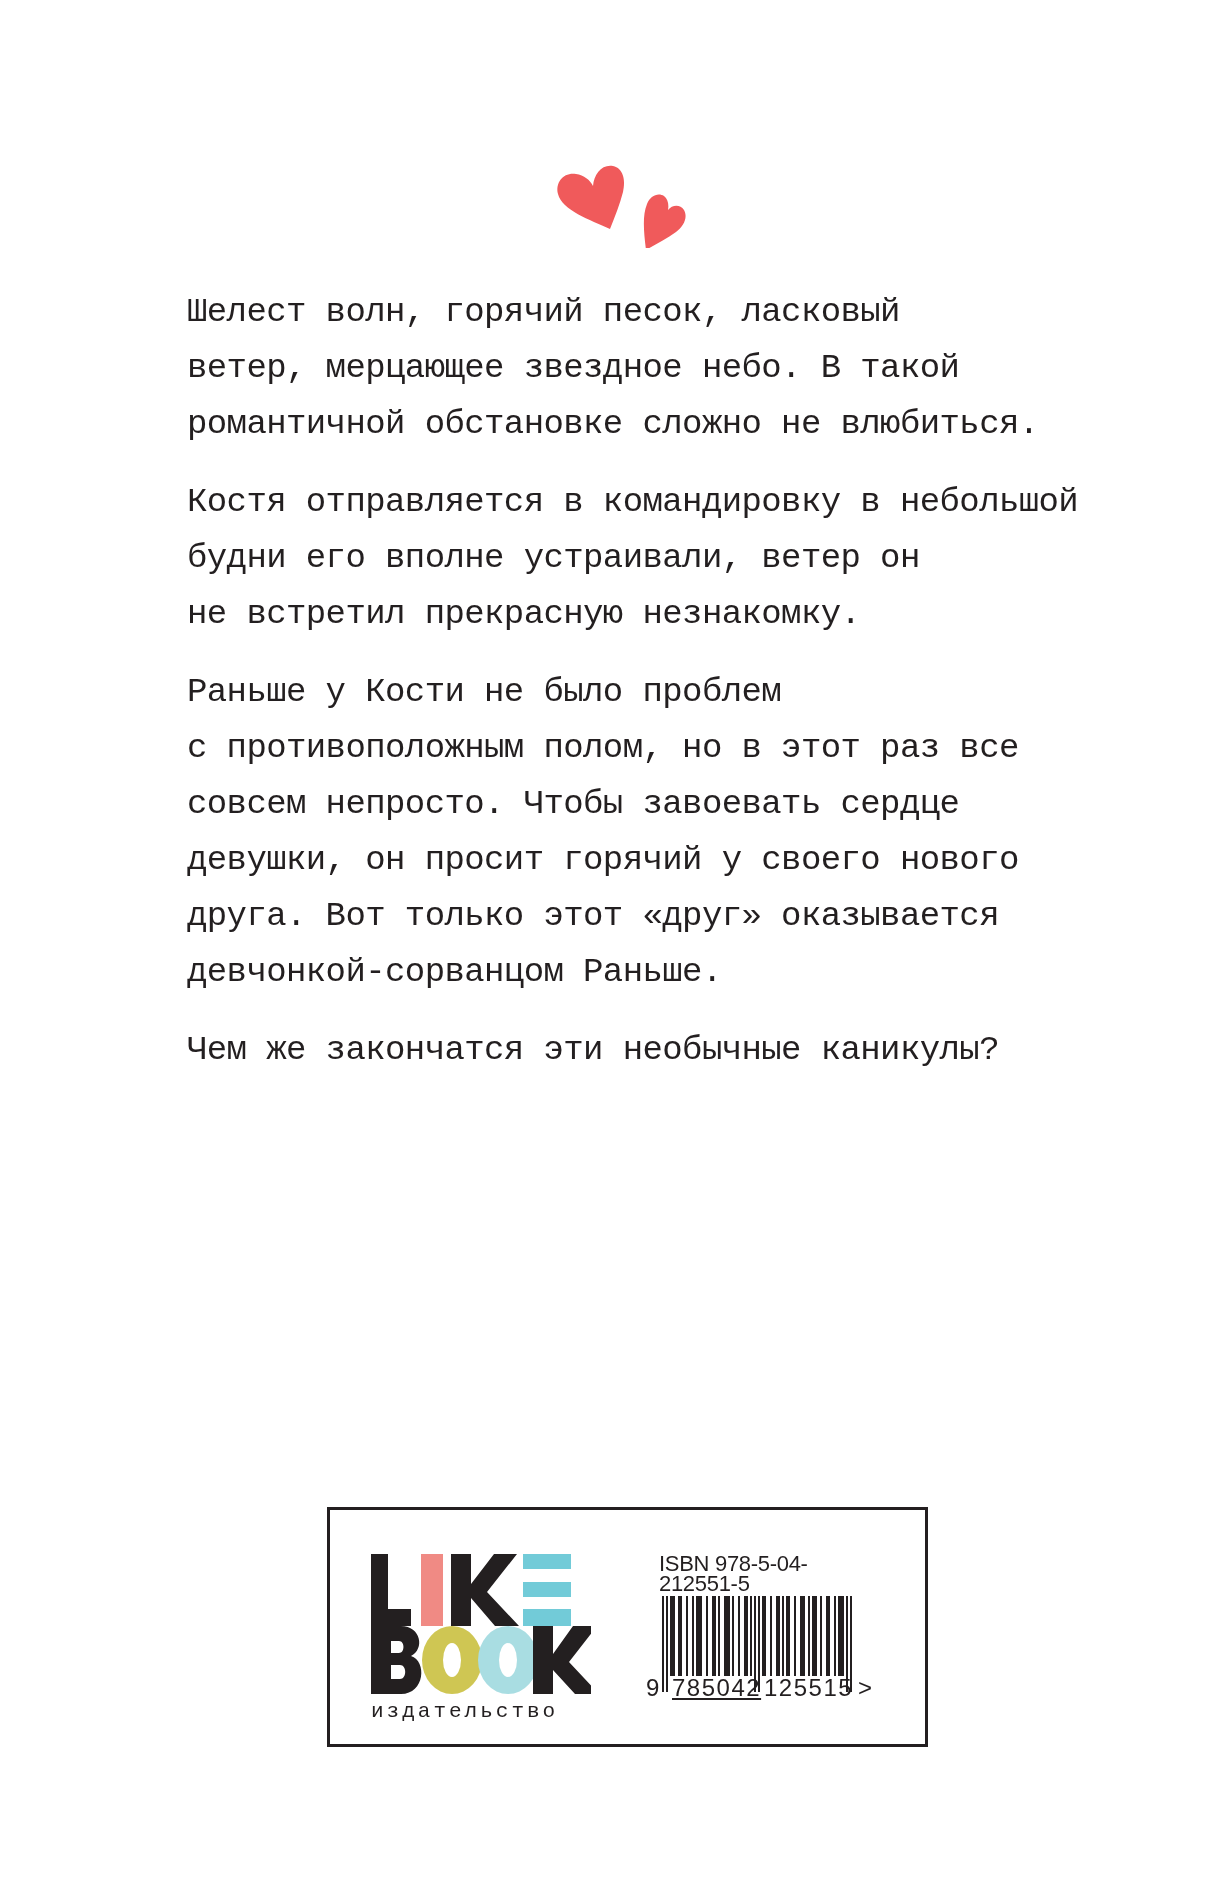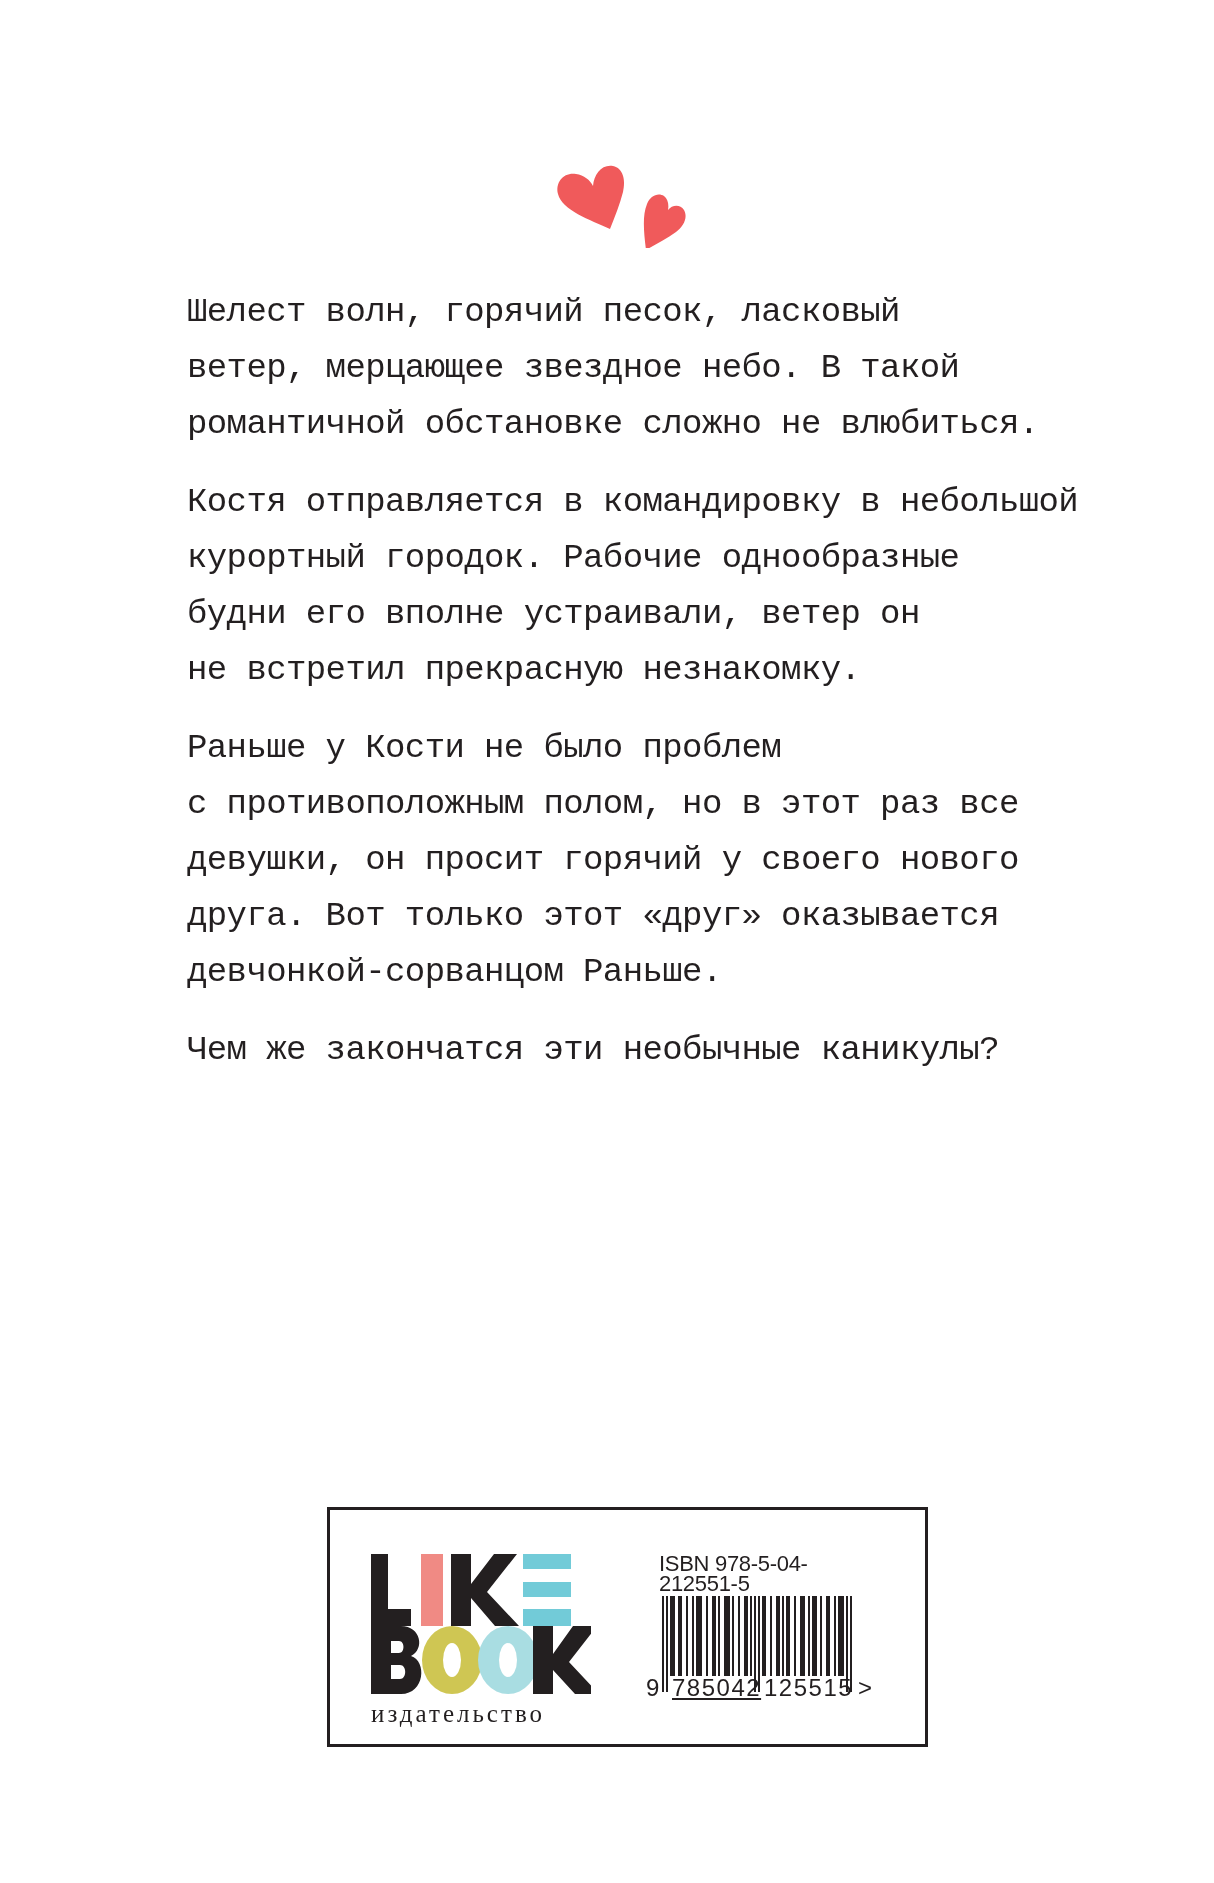--- a/index.html
+++ b/index.html
@@ -52,22 +52,22 @@
       position: absolute;
       left: 41px;
       top: 44px;
       width: 190px;
     }
     .logo svg { display: block; }
     .logo-sub {
       position: absolute;
       left: 0;
       top: 146px;
-      font-family: Liberation Serif, serif;
-      font-size: 25px;
+      font-family: Liberation Mono, monospace;
+      font-size: 21px;
       letter-spacing: 3px;
       color: #231f20;
       white-space: nowrap;
     }
     .isbn-block {
       position: absolute;
       left: 316px;
       top: 44px;
       width: 230px;
     }
@@ -103,27 +103,27 @@
 </div>
 
 <div class="blurb">
   <p class="para">
     <span class="line">Шелест волн, горячий песок, ласковый</span>
     <span class="line">ветер, мерцающее звездное небо. В такой</span>
     <span class="line">романтичной обстановке сложно не влюбиться.</span>
   </p>
   <p class="para">
     <span class="line">Костя отправляется в командировку в небольшой</span>
-    <span class="line">курортный городок. Рабочие однообразные</span>
     <span class="line">будни его вполне устраивали, ветер он</span>
     <span class="line">не встретил прекрасную незнакомку.</span>
   </p>
   <p class="para">
     <span class="line">Раньше у Кости не было проблем</span>
     <span class="line">с противоположным полом, но в этот раз все</span>
+    <span class="line">совсем непросто. Чтобы завоевать сердце</span>
     <span class="line">девушки, он просит горячий у своего нового</span>
     <span class="line">друга. Вот только этот «друг» оказывается</span>
     <span class="line">девчонкой-сорванцом Раньше.</span>
   </p>
   <p class="para">
     <span class="line">Чем же закончатся эти необычные каникулы?</span>
   </p>
 </div>
 
 <div class="imprint-box">

